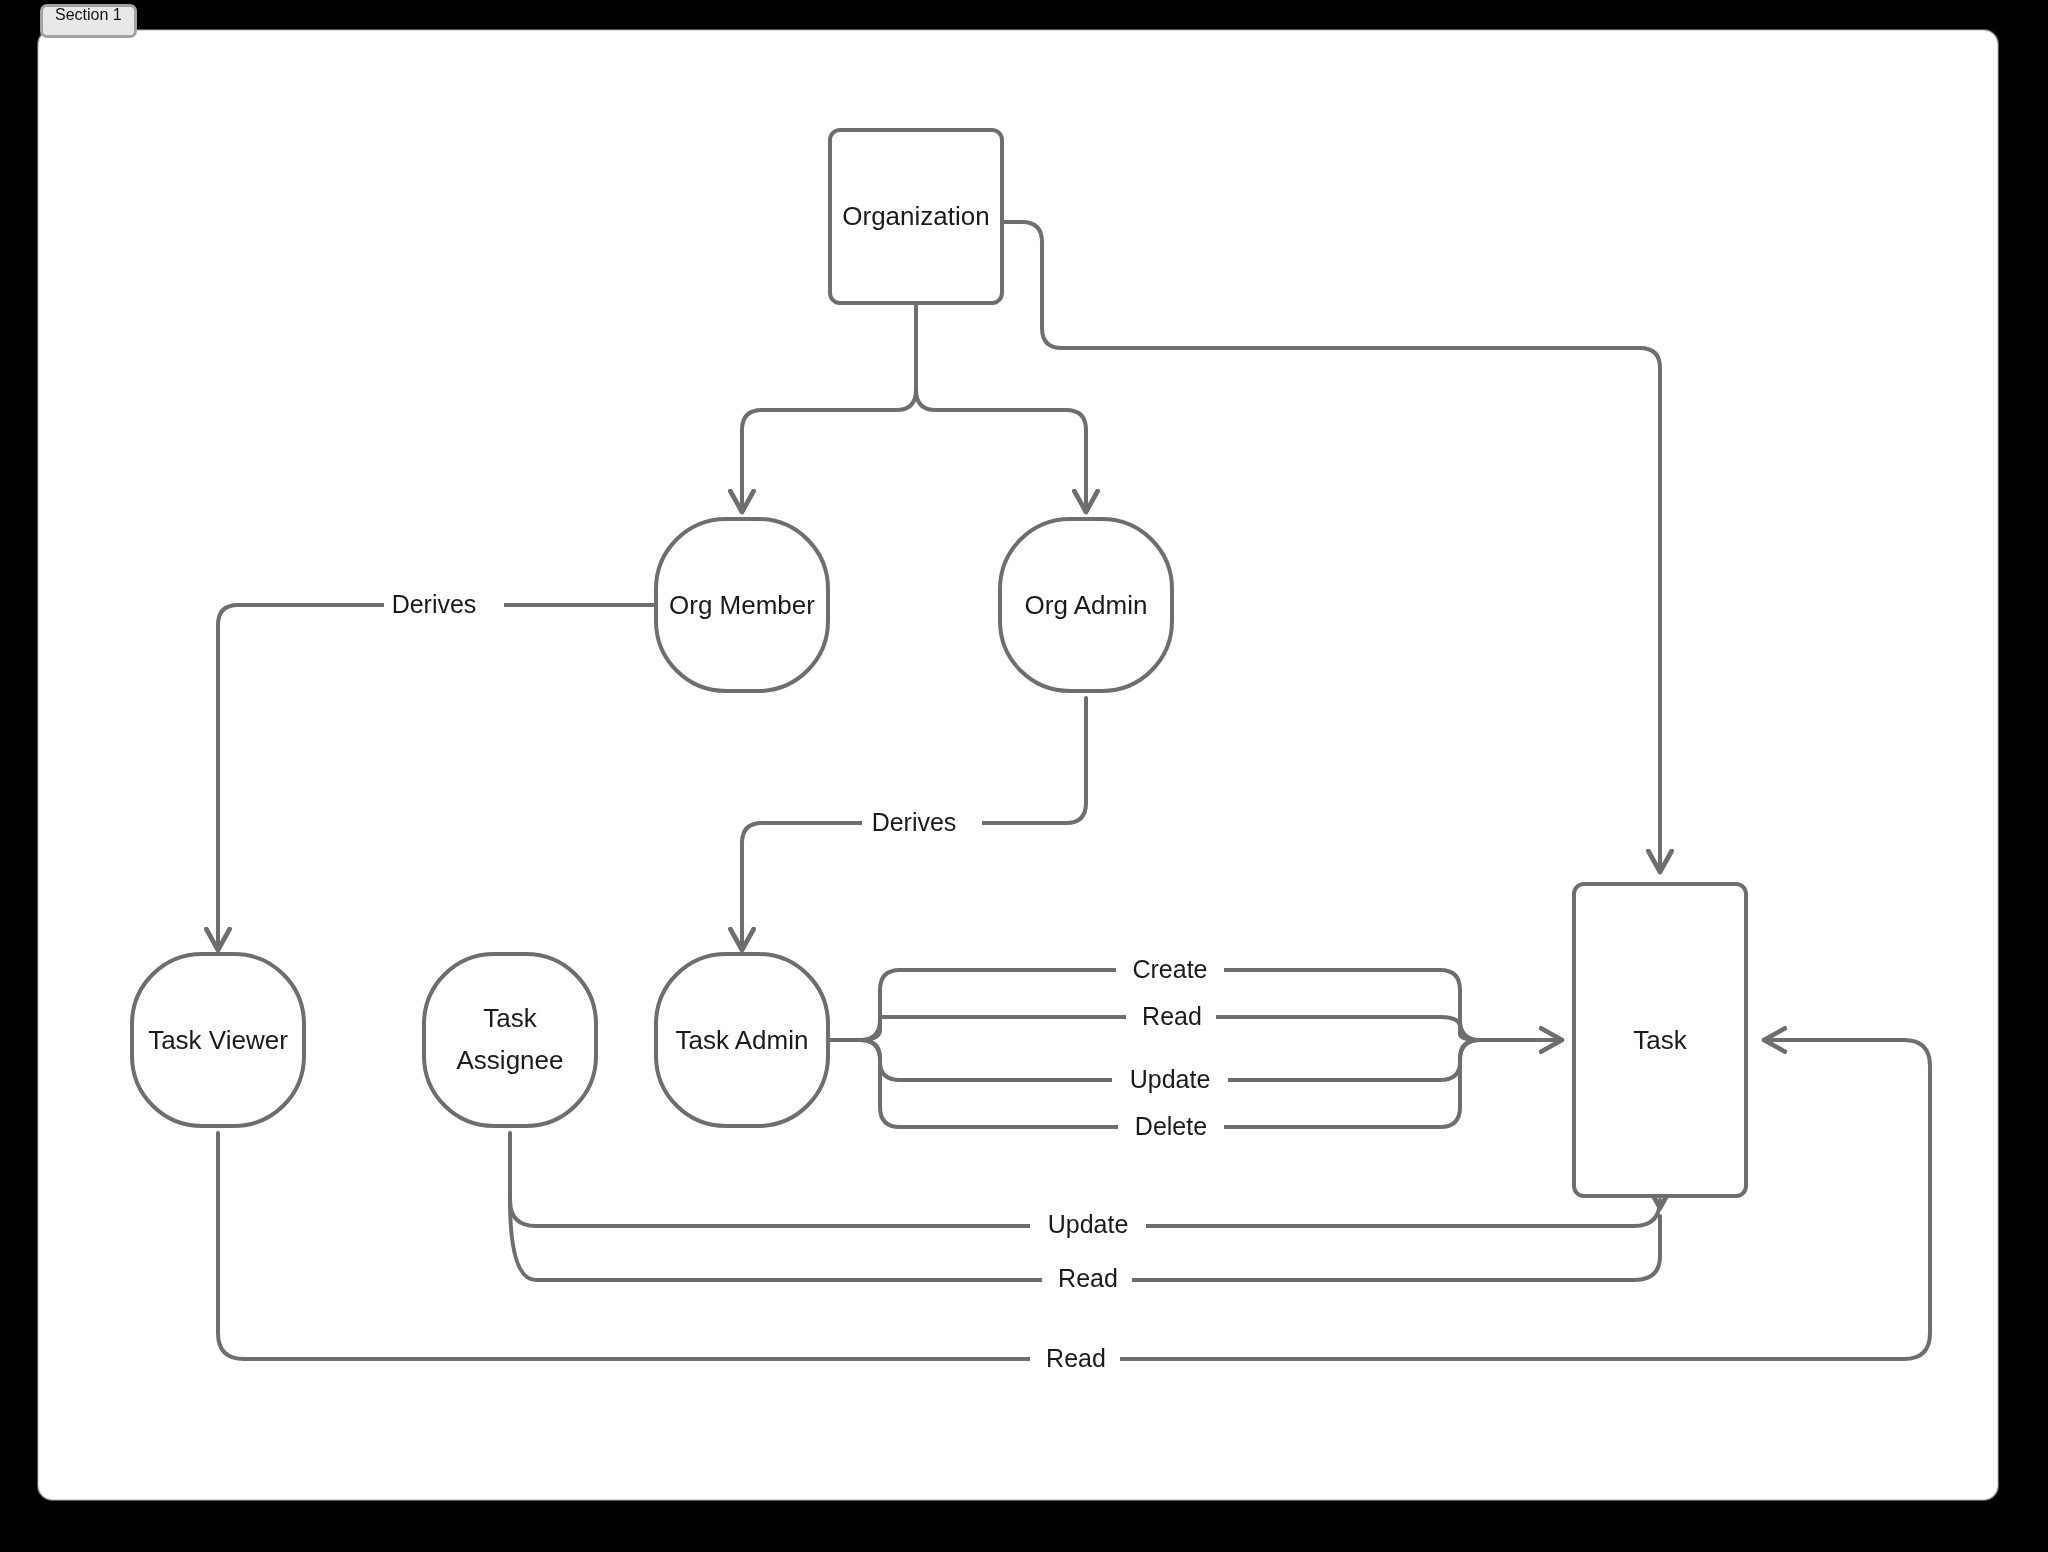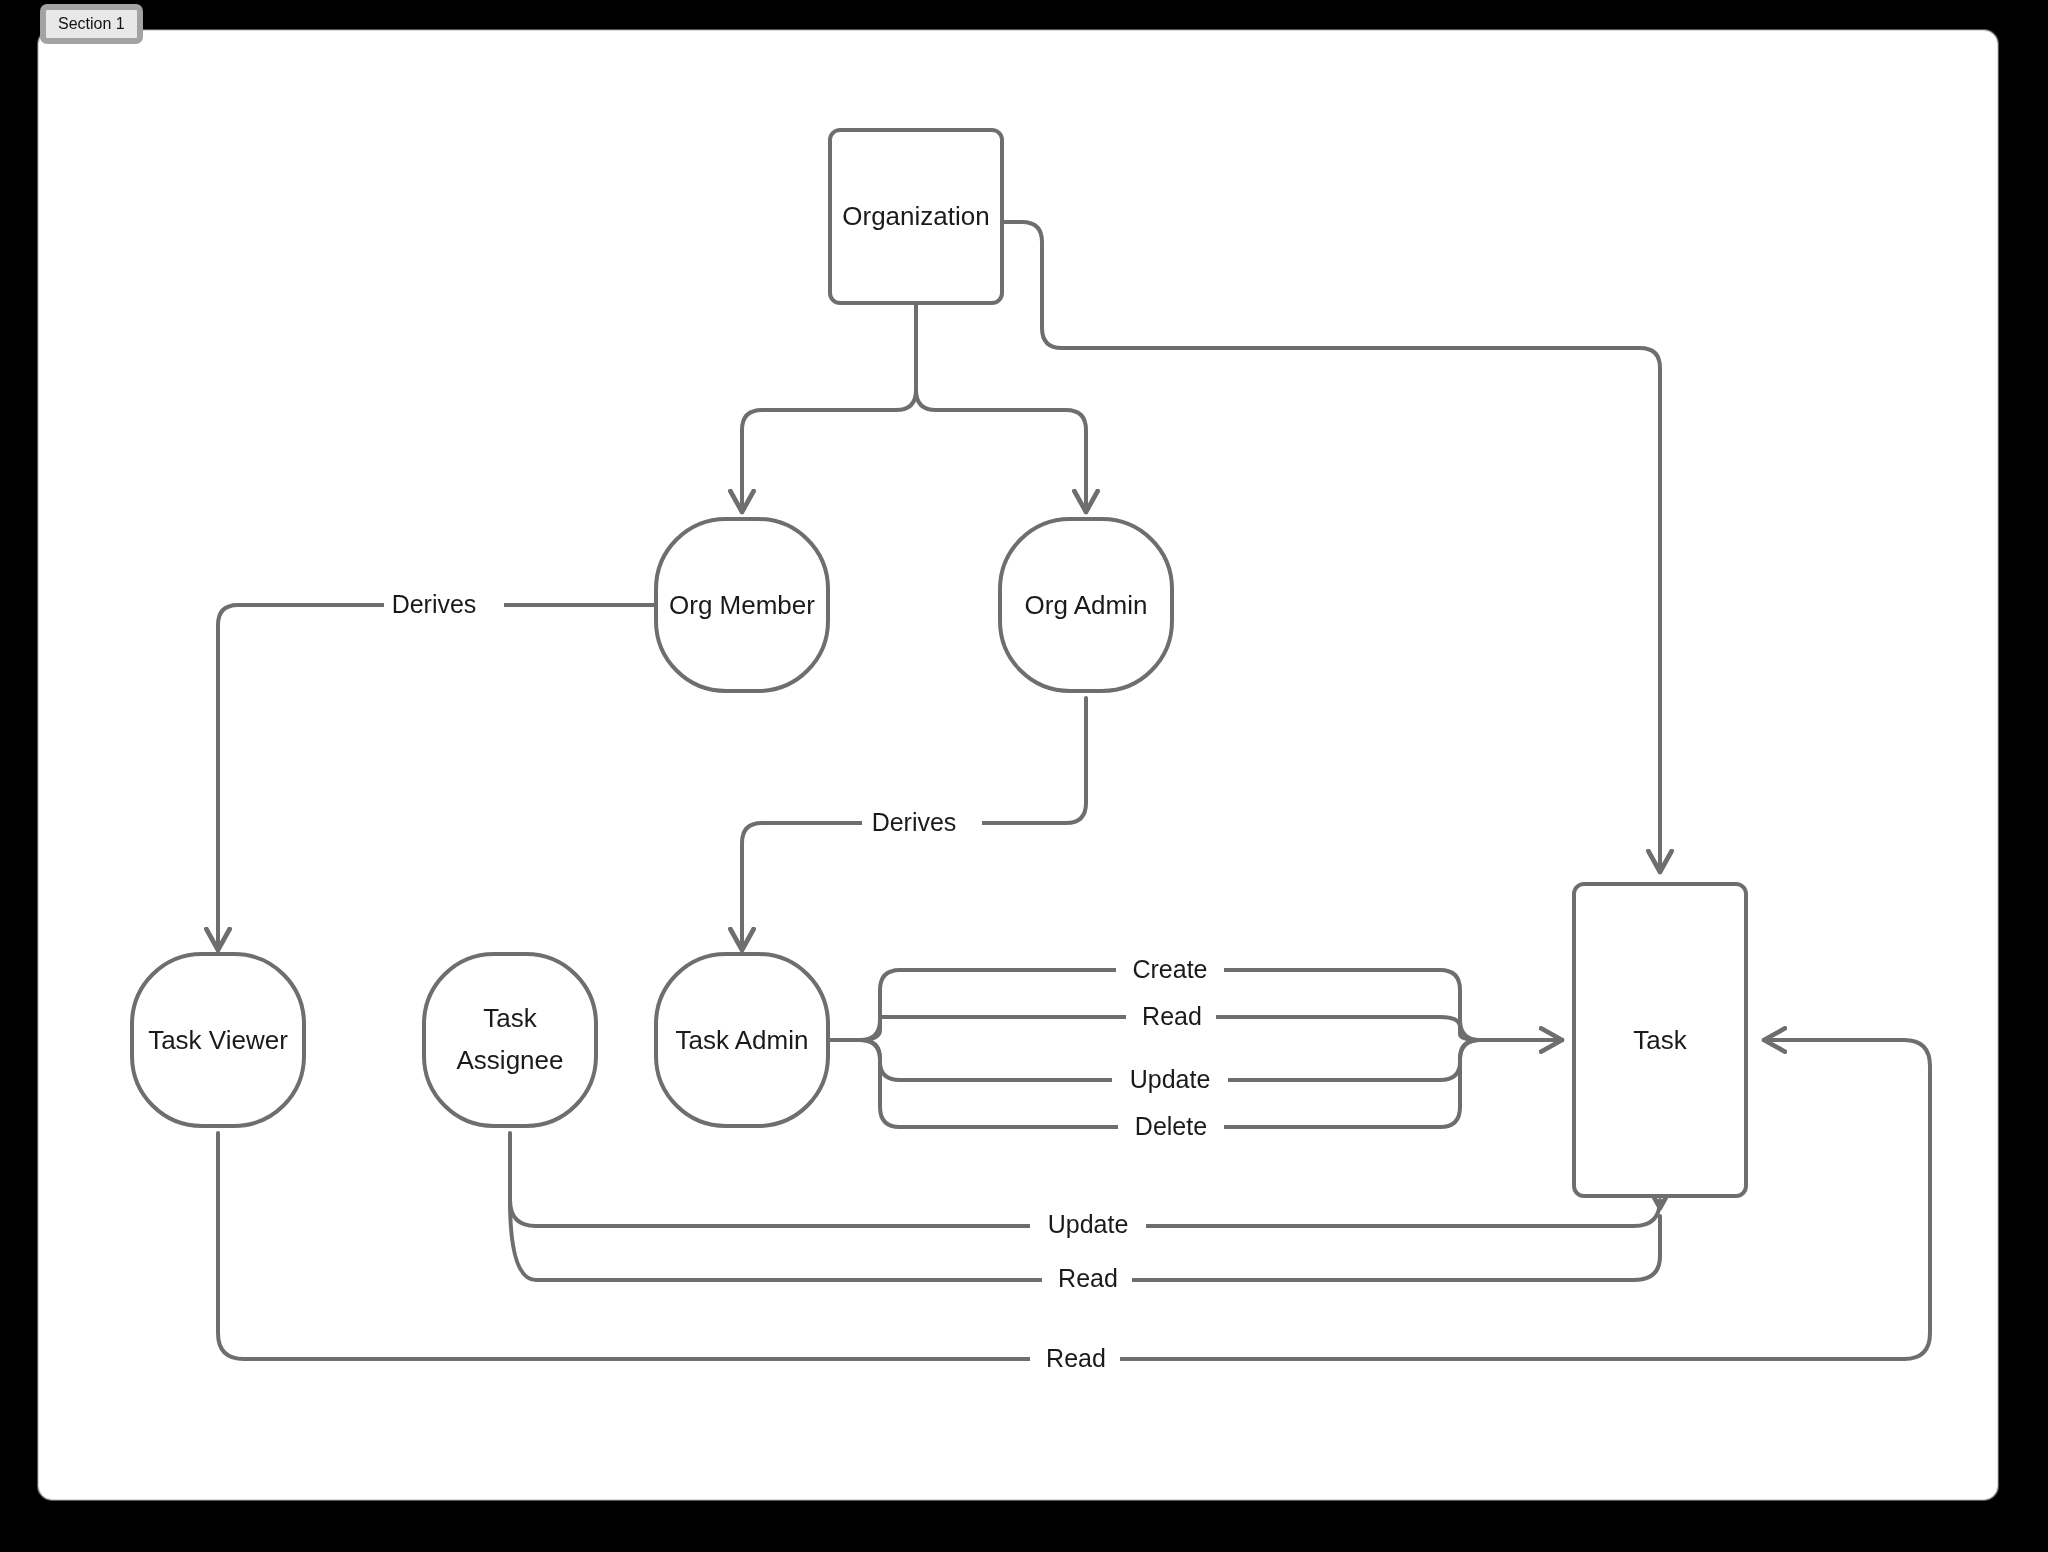--- a/index.html
+++ b/index.html
@@ -31,23 +31,23 @@
     box-sizing: border-box;
     box-shadow: 0 0 0 1px rgba(255,255,255,0.35);
   }
   #section-tab {
     position: absolute;
     left: 40px;
     top: 4px;
     height: 28px;
     padding: 0 12px;
     display: flex;
-    align-items: center;
+    align-items: flex-start;
     background: #e8e8e8;
-    border: 6px solid #a3a3a3;
+    border: 3px solid #a3a3a3;
     border-radius: 7px;
     font-size: 16px;
     color: #141414;
     line-height: 1;
     white-space: nowrap;
     z-index: 5;
   }
   #diagram-svg {
     position: absolute;
     left: 0;

